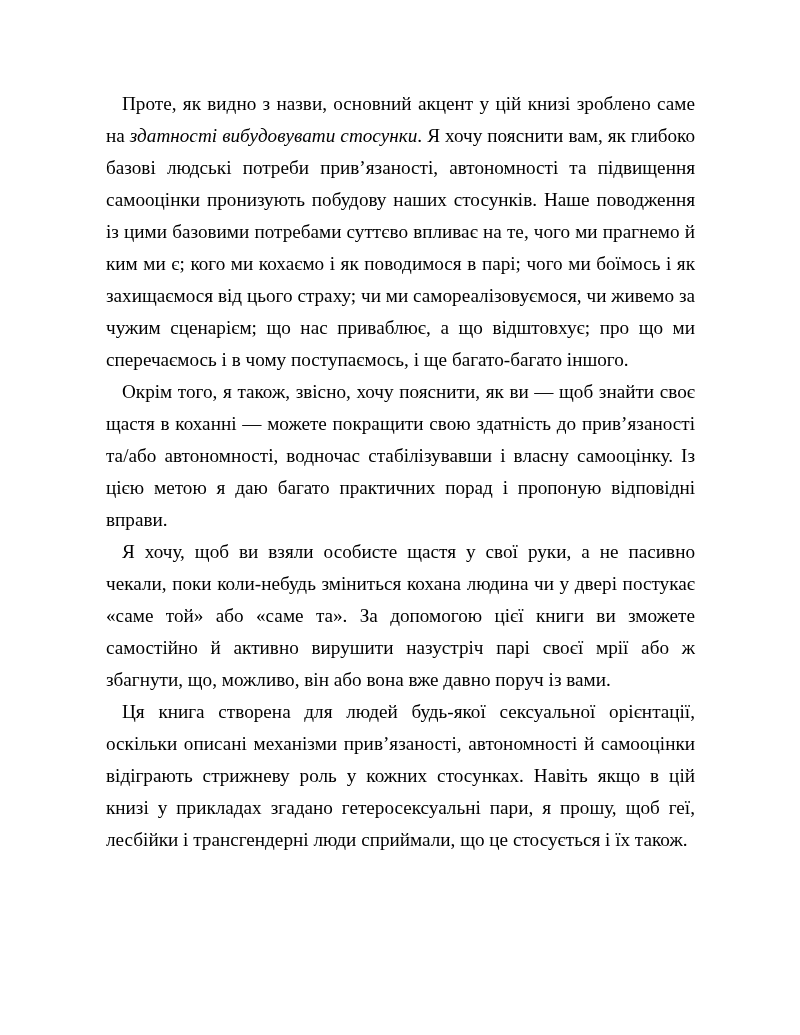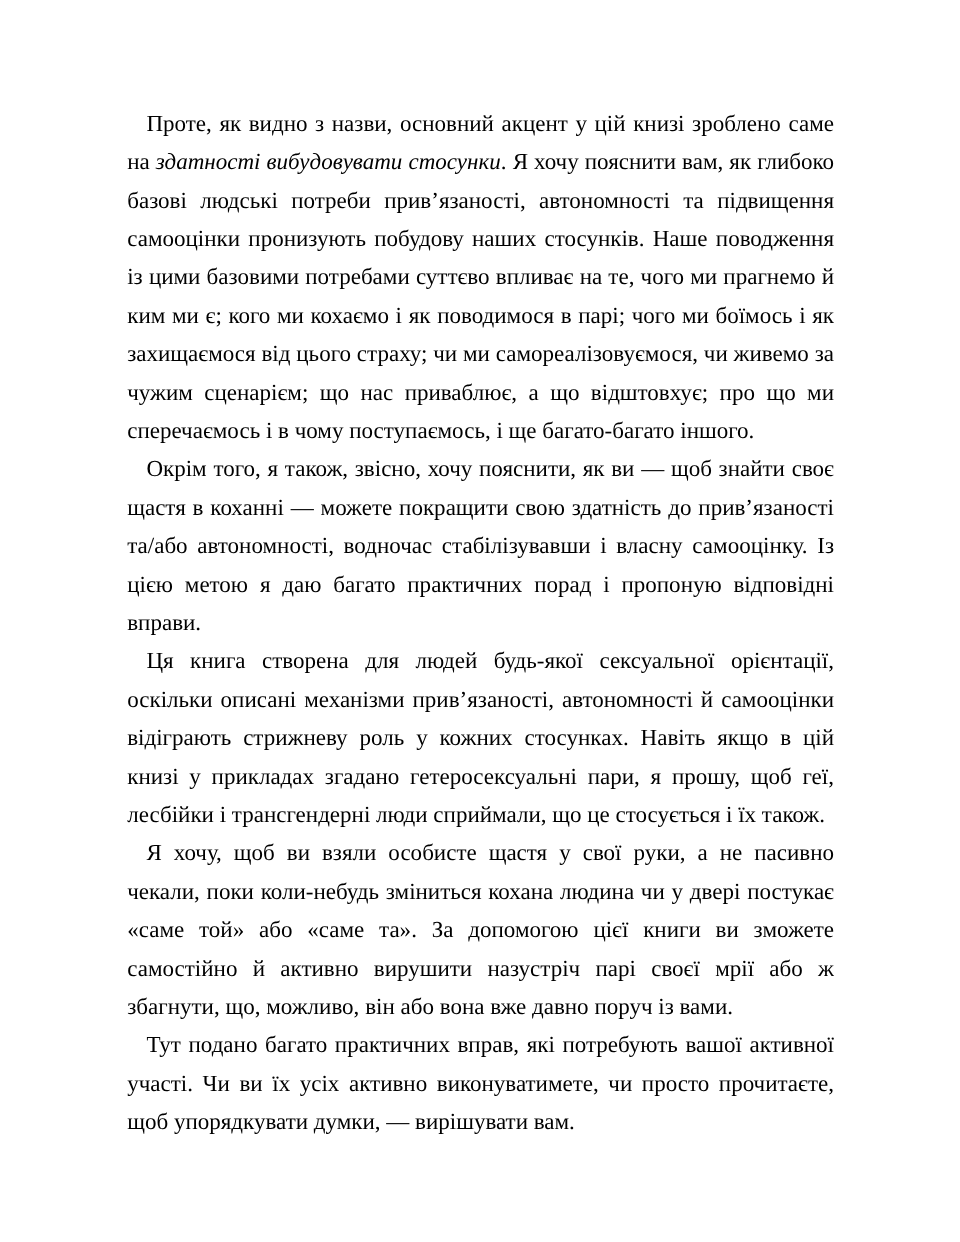--- a/index.html
+++ b/index.html
@@ -48,18 +48,17 @@
   }
 </style>
 </head>
 <body>
 
 <div id="page" style="background: rgb(255, 255, 255); color: rgb(0, 0, 0);">
   <div id="text-column">
 
     <p class="body-para" id="para-1"><span>Проте, як видно з назви, основний акцент у цій книзі зроблено саме на </span><em class="italic-phrase">здатності вибудовувати стосунки</em><span>. Я хочу пояснити вам, як глибоко базові людські потреби прив’язаності, автономності та підвищення самооцінки пронизують побудову наших стосунків. Наше поводження із цими базовими потребами суттєво впливає на те, чого ми прагнемо й ким ми є; кого ми кохаємо і як поводимося в парі; чого ми боїмось і як захищаємося від цього страху; чи ми самореалізовуємося, чи живемо за чужим сценарієм; що нас приваблює, а що відштовхує; про що ми сперечаємось і в чому поступаємось, і ще багато-багато іншого.</span></p>
     <p class="body-para" id="para-2"><span>Окрім того, я також, звісно, хочу пояснити, як ви — щоб знайти своє щастя в коханні — можете покращити свою здатність до прив’язаності та/або автономності, водночас стабілізувавши і власну самооцінку. Із цією метою я даю багато практичних порад і пропоную відповідні вправи.</span></p>
+    <p class="body-para" id="para-4"><span>Я хочу, щоб ви взяли особисте щастя у свої руки, а не пасивно чекали, поки коли-небудь зміниться кохана людина чи у дверi постукає «саме той» або «саме та». За допомогою цієї книги ви зможете самостійно й активно вирушити назустріч парі своєї мрії або ж збагнути, що, можливо, він або вона вже давно поруч із вами.</span></p>
     <p class="body-para" id="para-3"><span>Ця книга створена для людей будь-якої сексуальної орієнтації, оскільки описані механізми прив’язаності, автономності й самооцінки відіграють стрижневу роль у кожних стосунках. Навіть якщо в цій книзі у прикладах згадано гетеросексуальні пари, я прошу, щоб геї, лесбійки і трансгендерні люди сприймали, що це стосується і їх також.</span></p>
-    <p class="body-para" id="para-4"><span>Я хочу, щоб ви взяли особисте щастя у свої руки, а не пасивно чекали, поки коли-небудь зміниться кохана людина чи у дверi постукає «саме той» або «саме та». За допомогою цієї книги ви зможете самостійно й активно вирушити назустріч парі своєї мрії або ж збагнути, що, можливо, він або вона вже давно поруч із вами.</span></p>
-    <p class="body-para" id="para-5"><span>Тут подано багато практичних вправ, які потребують вашої активної участі. Чи ви їх усіх активно виконуватимете, чи просто прочитаєте, щоб упорядкувати думки, — вирішувати вам.</span></p>
 
   </div>
 </div>
 
 </body></html>

